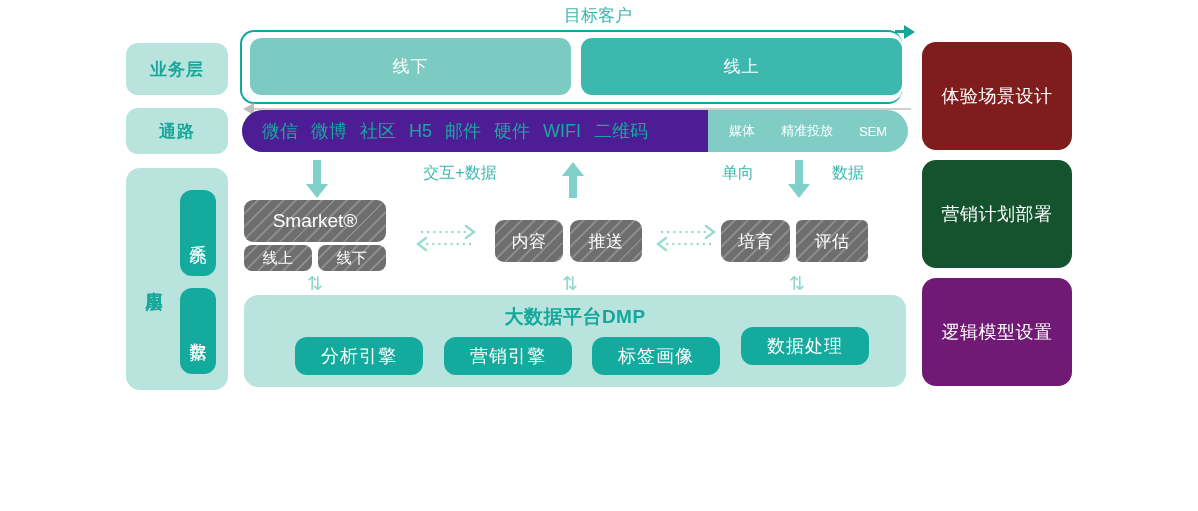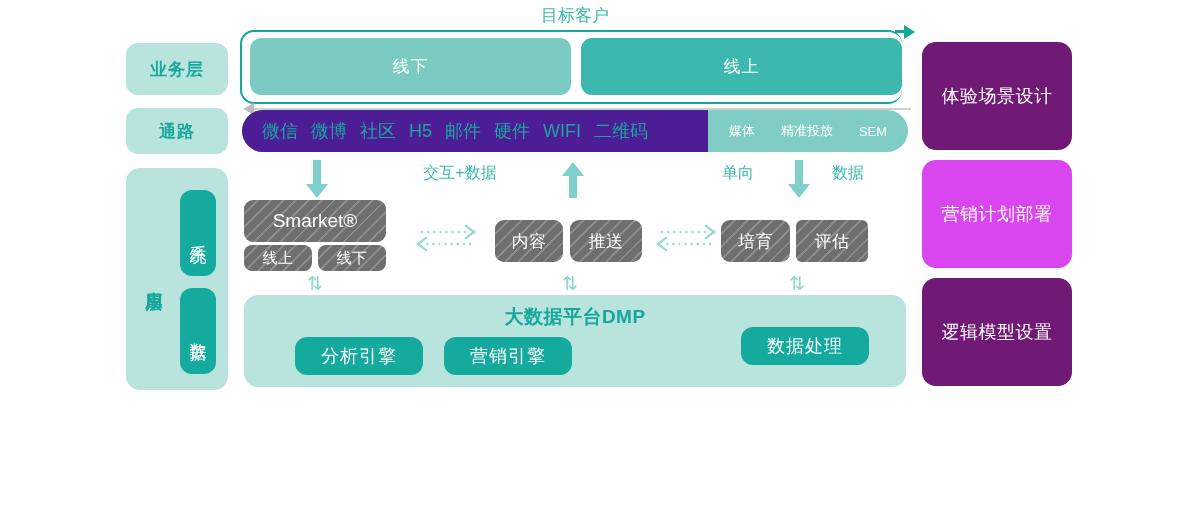--- a/index.html
+++ b/index.html
@@ -89,21 +89,21 @@
   .dmptitle{color:#14a79b;font-weight:bold;font-size:19px;letter-spacing:.5px;}
   .dmpcell{background:#14ab9e;border-radius:12px;color:#ffffff;font-size:18px;letter-spacing:1px;}
 
   .title-target{color:#3cb8ae;font-size:17px;white-space:nowrap;}
 </style>
 </head>
 <body>
 
 <div class="canvas">
 
-  <div class="abs ctr title-target" style="left:505px;top:4px;width:140px;height:22px;">目标客户</div>
+  <div class="abs ctr title-target" style="left:528px;top:4px;width:140px;height:22px;">目标客户</div>
 
   <div class="abs ctr leftbox" style="left:126px;top:43px;width:102px;height:52px;">业务层</div>
 
   <div class="abs ctr leftbox" style="left:126px;top:108px;width:102px;height:46px;">通路</div>
 
   <div class="abs applayer" style="left:126px;top:168px;width:102px;height:222px;">
     <div class="abs ctr applabel" style="left:8px;top:58px;width:40px;height:110px;">应用层</div>
     <div class="abs ctr appsub" style="left:54px;top:22px;width:36px;height:86px;">系统</div>
     <div class="abs ctr appsub" style="left:54px;top:120px;width:36px;height:86px;">数据</div>
   </div>
@@ -190,20 +190,21 @@
   <div class="abs ctr hatch" style="left:796px;top:220px;width:72px;height:42px;border-radius:6px;">评估</div>
 
   <div class="abs ctr updown" style="left:298px;top:272px;width:34px;height:22px;">⇅</div>
   <div class="abs ctr updown" style="left:553px;top:272px;width:34px;height:22px;">⇅</div>
   <div class="abs ctr updown" style="left:780px;top:272px;width:34px;height:22px;">⇅</div>
 
   <div class="abs dmp" style="left:244px;top:295px;width:662px;height:92px;">
     <div class="abs ctr dmptitle" style="left:0px;top:10px;width:662px;height:24px;">大数据平台DMP</div>
     <div class="abs ctr dmpcell" style="left:200px;top:42px;width:128px;height:38px;">营销引擎</div>
     <div class="abs ctr dmpcell" style="left:51px;top:42px;width:128px;height:38px;">分析引擎</div>
+    <div class="abs ctr dmpcell" style="left:348px;top:42px;width:128px;height:38px;">标签画像</div>
     <div class="abs ctr dmpcell" style="left:497px;top:32px;width:128px;height:38px;">数据处理</div>
   </div>
 
-  <div class="abs ctr rightbox" style="left:922px;top:42px;width:150px;height:108px;background:#701a75;">体验场景设计</div>
-  <div class="abs ctr rightbox" style="left:922px;top:160px;width:150px;height:108px;background:#d946ef;">营销计划部署</div>
+  <div class="abs ctr rightbox" style="left:922px;top:42px;width:150px;height:108px;background:#7f1d1d;">体验场景设计</div>
+  <div class="abs ctr rightbox" style="left:922px;top:160px;width:150px;height:108px;background:#14532d;">营销计划部署</div>
   <div class="abs ctr rightbox" style="left:922px;top:278px;width:150px;height:108px;background:#701a75;">逻辑模型设置</div>
 
 </div>
 
 </body></html>

